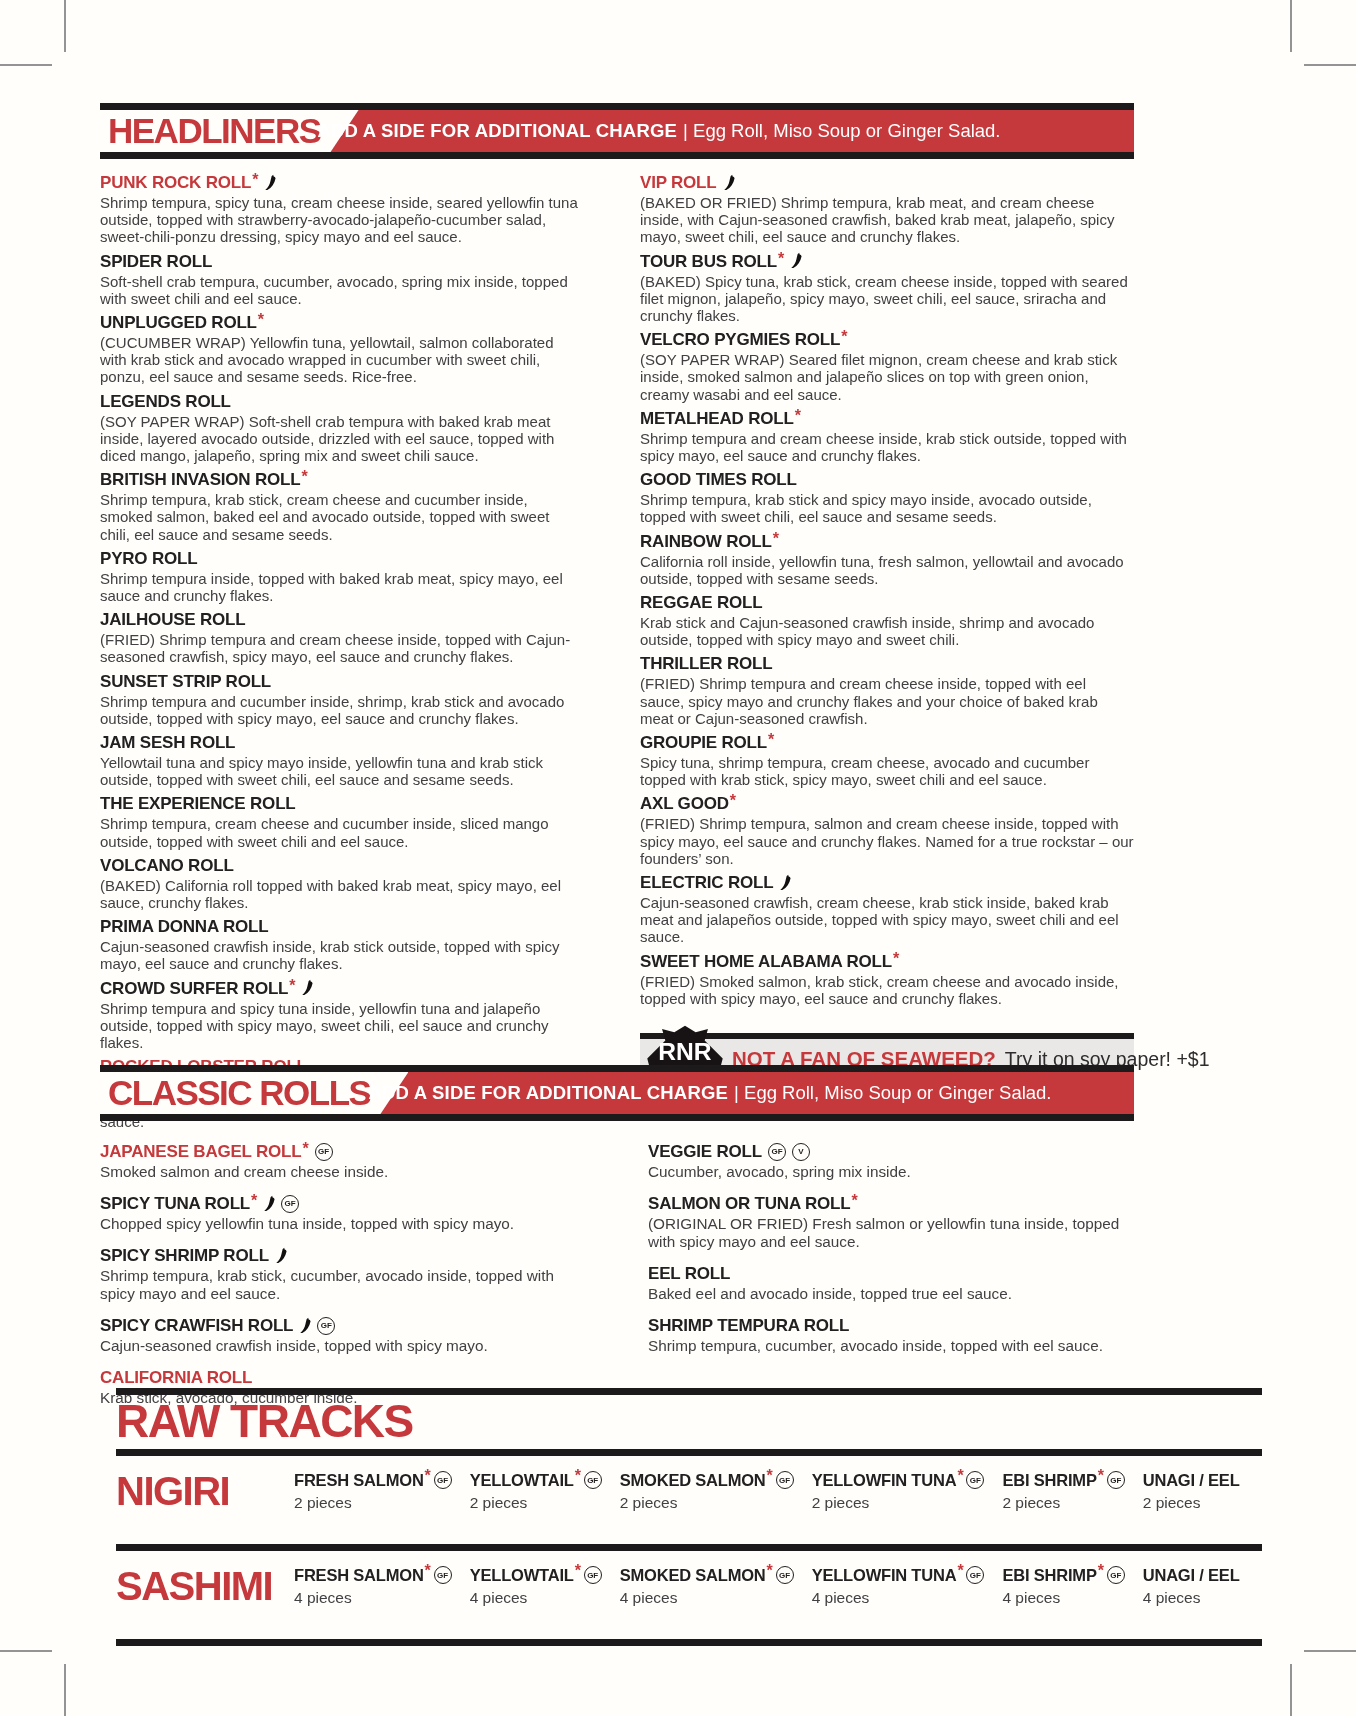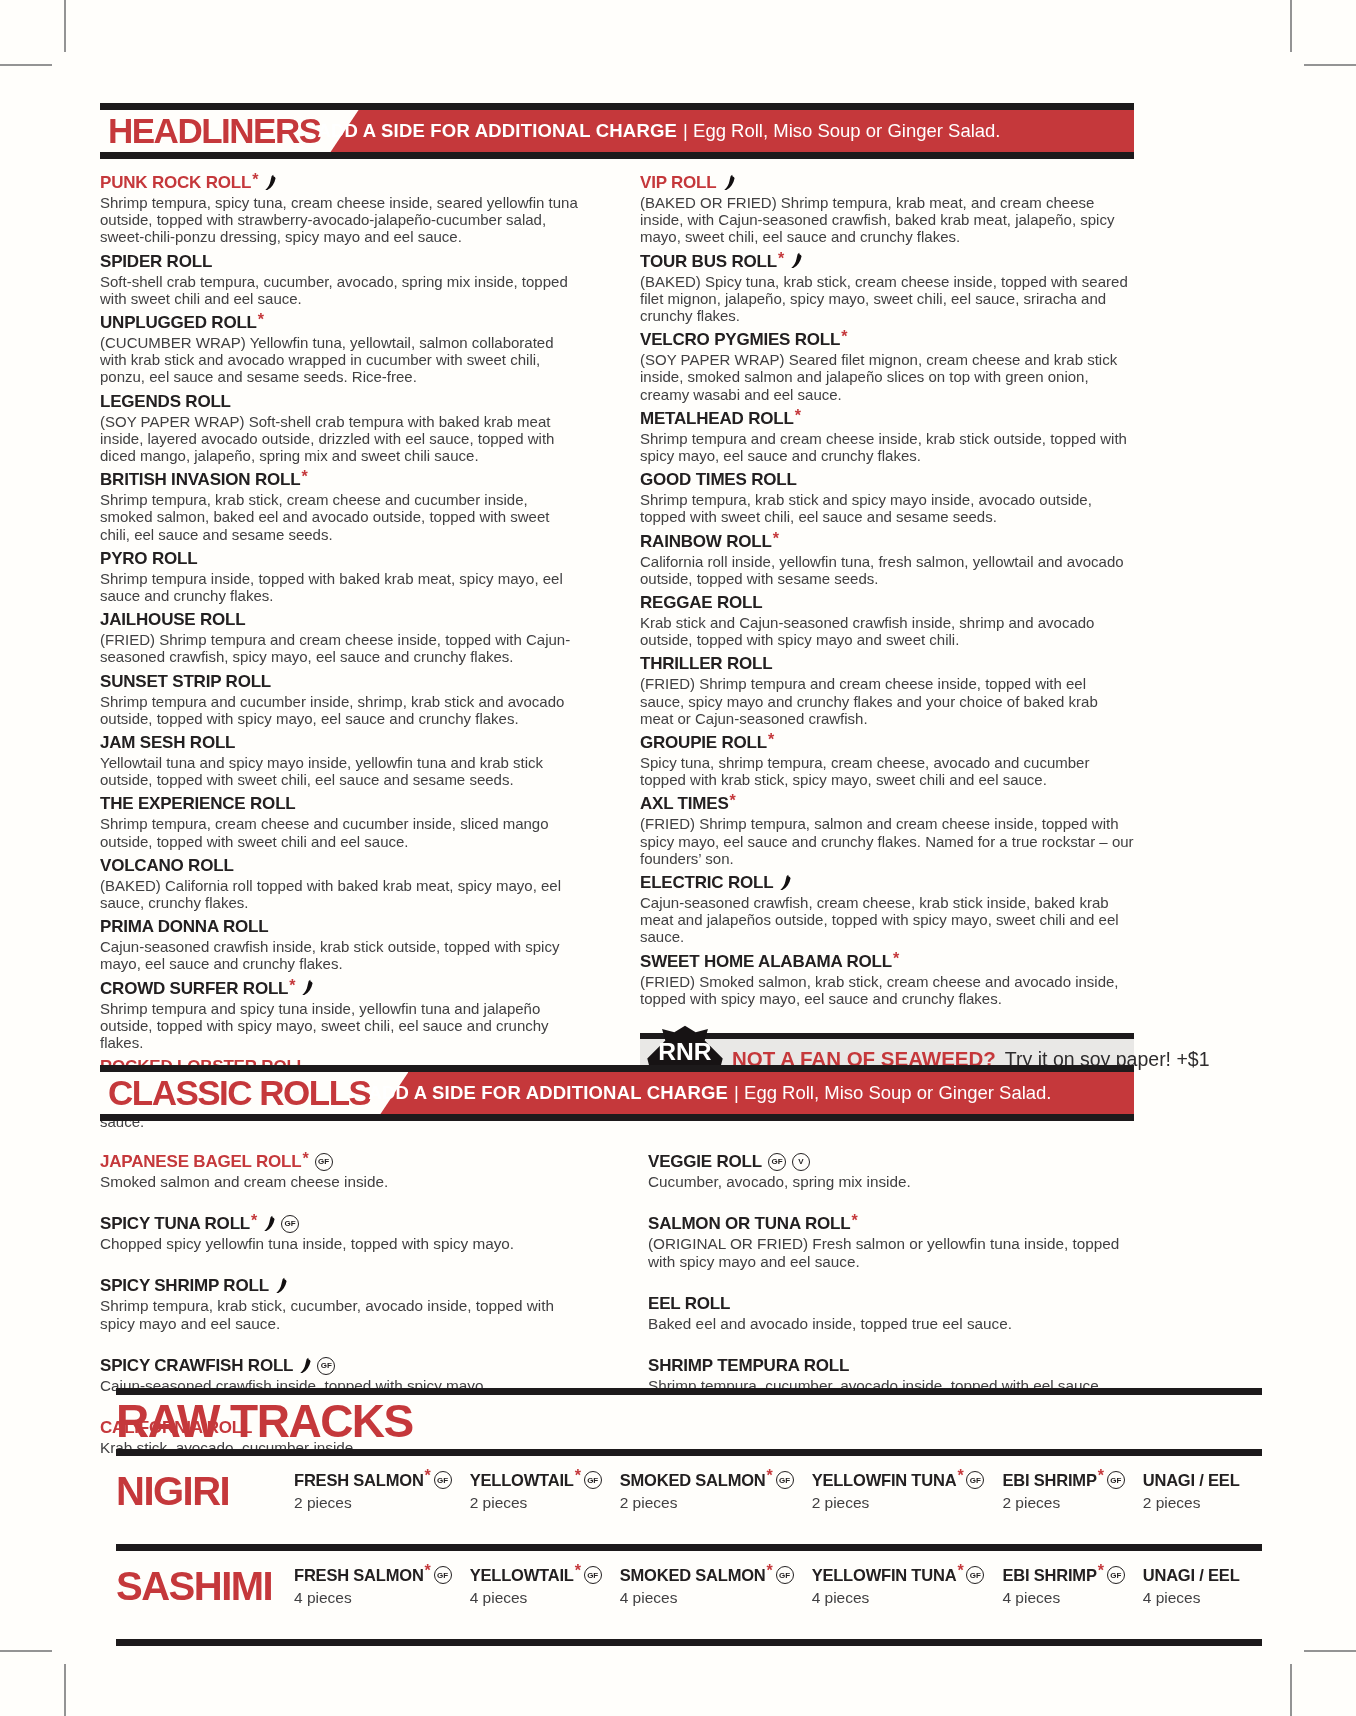--- a/index.html
+++ b/index.html
@@ -34,21 +34,21 @@
   
   #headliners{position:absolute;left:100px;top:103px;width:1034px;}
   #classic{position:absolute;left:100px;top:1065px;width:1034px;}
   .cols{display:flex;gap:62px;margin-top:8px;}
   .col{width:494px;}
 
   .mi h3{display:flex;align-items:center;margin:6px 0 2px;font-size:17px;line-height:19px;letter-spacing:-0.2px;}
   .mi .nm{font-weight:bold;color:var(--ink);white-space:nowrap;}
   .mi.featured .nm{color:var(--red);}
   .mi p{margin:0;font-size:15px;line-height:17.2px;color:var(--body);}
-  .classic-col .mi h3{margin-top:23px;align-items:center;}
+  .classic-col .mi h3{margin-top:13px;align-items:center;}
   .classic-col .mi p{font-size:15.3px;line-height:18px;}
 
   .ast{color:var(--red);font-weight:bold;font-size:16px;margin-left:1px;position:relative;top:-3px;}
   .pepicon{display:inline-flex;margin-left:6px;position:relative;top:-1px;}
   .badge{display:inline-flex;align-items:center;justify-content:center;flex:0 0 auto;
     width:16px;height:16px;border:1.6px solid var(--ink);border-radius:50%;
     font-size:8px;font-weight:bold;color:var(--ink);margin-left:6px;letter-spacing:0;}
 
   
   .sbox{position:relative;margin-top:26px;background:var(--boxgray);
@@ -257,21 +257,21 @@
         </div>
         <div class="mi">
           <h3>
             <span class="nm">GROUPIE ROLL</span>
             <span class="ast">*</span>
           </h3>
           <p>Spicy tuna, shrimp tempura, cream cheese, avocado and cucumber topped with krab stick, spicy mayo, sweet chili and eel sauce.</p>
         </div>
         <div class="mi">
           <h3>
-            <span class="nm">AXL TIMES</span>
+            <span class="nm">AXL GOOD</span>
             <span class="ast">*</span>
           </h3>
           <p>(FRIED) Shrimp tempura, salmon and cream cheese inside, topped with spicy mayo, eel sauce and crunchy flakes. Named for a true rockstar – our founders’ son.</p>
         </div>
         <div class="mi">
           <h3>
             <span class="nm">ELECTRIC ROLL</span>
             <span class="pepicon">
               <svg viewBox="0 0 14 18" width="12" height="16" aria-hidden="true">
                 <path fill="#131011" d="M8.6 3.4c.2-1.3 1.1-2.3 2.4-2.8-.2.8-.1 1.5.4 2.1 1 .2 1.7.9 2.1 1.9-1.2 6.4-4.4 11.1-9.6 13.7-1 .5-2 .7-3 .5 3.7-2.8 6-6.7 6.8-11.6.2-.9.5-2.5.9-3.8z"></path>

